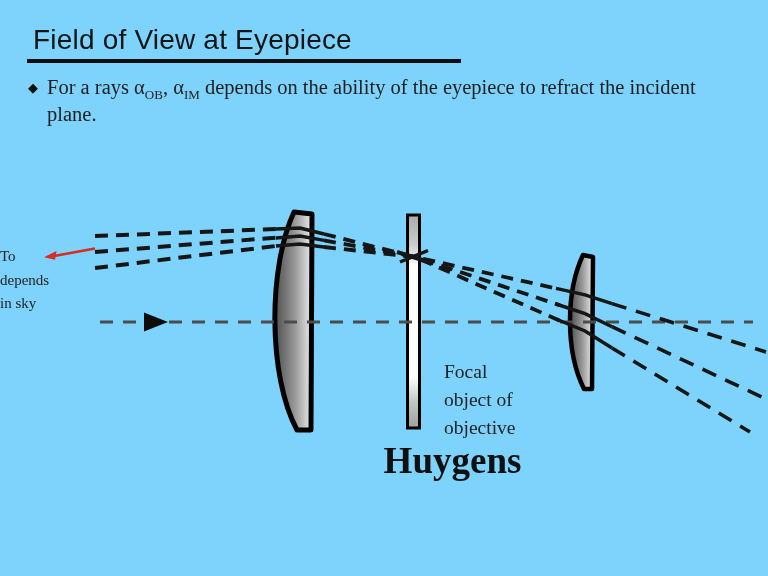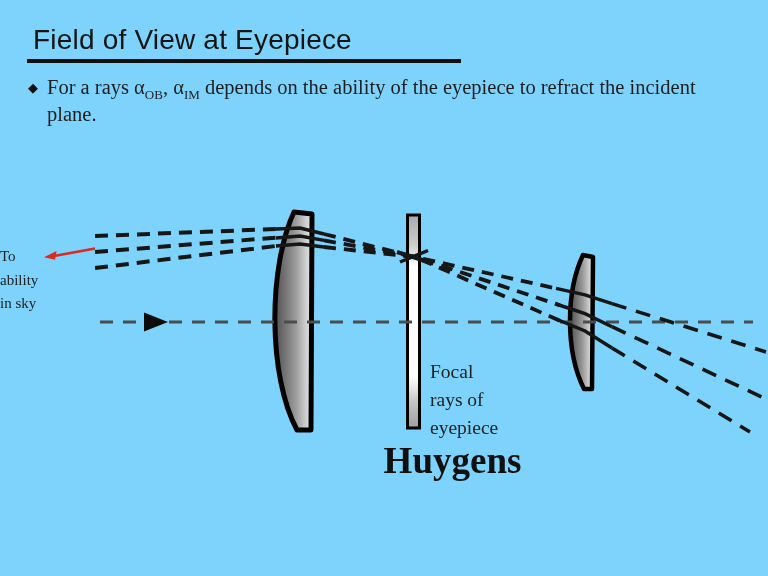--- a/index.html
+++ b/index.html
@@ -28,21 +28,21 @@
   }
   .bullet .marker{
     font-size:13px;line-height:27px;margin-right:9px;color:#111;
     flex:0 0 auto;
   }
   .bullet sub{font-size:13px;line-height:0;}
   .diagram-label{
     position:absolute;color:#222;
   }
   .sky-label{left:0;top:245px;font-size:15px;line-height:23.5px;}
-  .focal-label{left:430px;top:358px;font-size:19.5px;line-height:28px;}
+  .focal-label{left:444px;top:358px;font-size:19.5px;line-height:28px;}
   .caption{
     position:absolute;left:330px;top:441px;width:245px;
     text-align:center;
     font-size:37px;font-weight:bold;color:#101010;
     line-height:1.1;
   }
   svg.diagram{position:absolute;left:0;top:0;}
 </style>
 </head>
 <body>
@@ -123,25 +123,25 @@
     </g>
 
     <g>
       <line x1="95" y1="248.5" x2="54" y2="256" stroke-width="2.6" stroke="#d92b1f"></line>
       <polygon points="44,257.3 56.6,250.9 55.1,259.7" fill="#d92b1f"></polygon>
     </g>
   </svg>
 
   <div class="diagram-label sky-label">
     <div>To</div>
-    <div>ability</div>
+    <div>depends</div>
     <div>in sky</div>
   </div>
 
   <div class="diagram-label focal-label">
     <div>Focal</div>
-    <div>rays of</div>
-    <div>eyepiece</div>
+    <div>object of</div>
+    <div>objective</div>
   </div>
 
   <div class="caption">Huygens</div>
 
 </div>
 
 </body></html>

